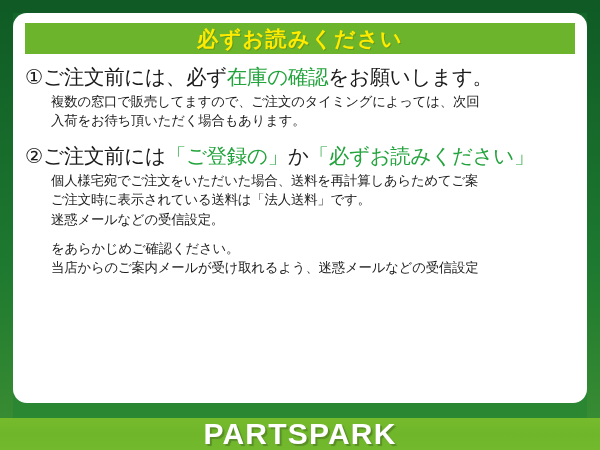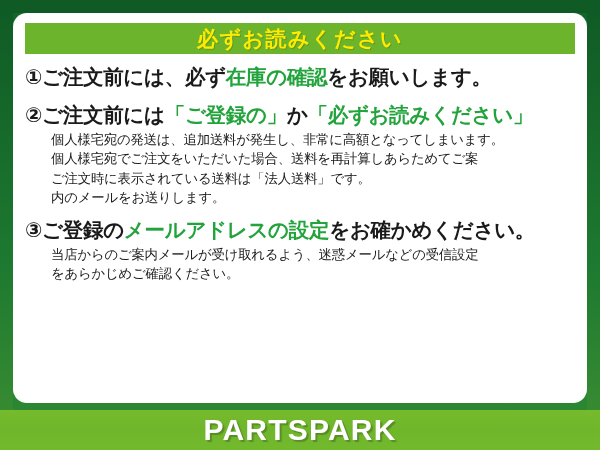--- a/index.html
+++ b/index.html
@@ -52,21 +52,21 @@
     box-sizing: border-box;
     overflow: hidden;
   }
 
   
   #footer-band {
     position: absolute;
     left: 0;
     right: 0;
     bottom: 0;
-    height: 40px;
+    height: 32px;
     background: linear-gradient(180deg, #76bb2c 0%, #6fb62b 50%, #73b92e 100%);
     display: flex;
     align-items: center;
     justify-content: center;
   }
   #brand-logo {
     color: #ffffff;
     font-size: 30px;
     font-weight: bold;
     letter-spacing: 1.2px;
@@ -101,21 +101,21 @@
     right: 0;
     padding: 0 10px 0 12px;
     box-sizing: border-box;
   }
 
   .notice-item { margin-bottom: 3px; }
 
   .item-heading {
     color: #1a1a1a;
     font-size: 20.5px;
-    font-weight: bold;
+    font-weight: normal;
     line-height: 27px;
     letter-spacing: -0.3px;
     white-space: nowrap;
   }
   .item-heading.wrapline {
     white-space: normal;
   }
   .heading-cont {
     display: block;
     padding-left: 21px;
@@ -148,41 +148,43 @@
   <div id="panel">
 
     <div id="header-band">
       <span id="header-title">必ずお読みください</span>
     </div>
 
     <div id="content">
 
       <div class="notice-item">
         <div class="item-heading"><span>①</span><span>ご注文前には、必ず</span><span class="hl-green">在庫の確認</span><span>をお願いします。</span></div>
+        <div class="item-body">
+          <span class="body-line">複数の窓口で販売してますので、ご注文のタイミングによっては、次回</span>
+          <span class="body-line">入荷をお待ち頂いただく場合もあります。</span>
+        </div>
       </div>
 
       <div class="spacer-sm"></div>
 
       <div class="notice-item">
         <div class="item-heading wrapline"><span>②</span><span>ご注文前には</span><span class="hl-green">「ご登録の」</span><span>か</span><span class="hl-green">「必ずお読みください」</span></div>
         <div class="item-body">
-          <span class="body-line">個人様宅宛の発送は、追加送料が発生し、非常に高額となってしまいます。</span>
           <span class="body-line">個人様宅宛でご注文をいただいた場合、送料を再計算しあらためてご案</span>
           <span class="body-line">ご注文時に表示されている送料は「法人送料」です。</span>
-          <span class="body-line">内のメールをお送りします。</span>
+          <span class="body-line">迷惑メールなどの受信設定。</span>
         </div>
       </div>
 
       <div class="spacer-xs"></div>
 
       <div class="notice-item">
-        <div class="item-heading"><span>③</span><span>ご登録の</span><span class="hl-green">メールアドレスの設定</span><span>をお確かめください。</span></div>
         <div class="item-body">
+          <span class="body-line">をあらかじめご確認ください。</span>
           <span class="body-line">当店からのご案内メールが受け取れるよう、迷惑メールなどの受信設定</span>
-          <span class="body-line">をあらかじめご確認ください。</span>
         </div>
       </div>
 
     </div>
   </div>
 
   <div id="footer-band">
     <span id="brand-logo">PARTSPARK</span>
   </div>
 

